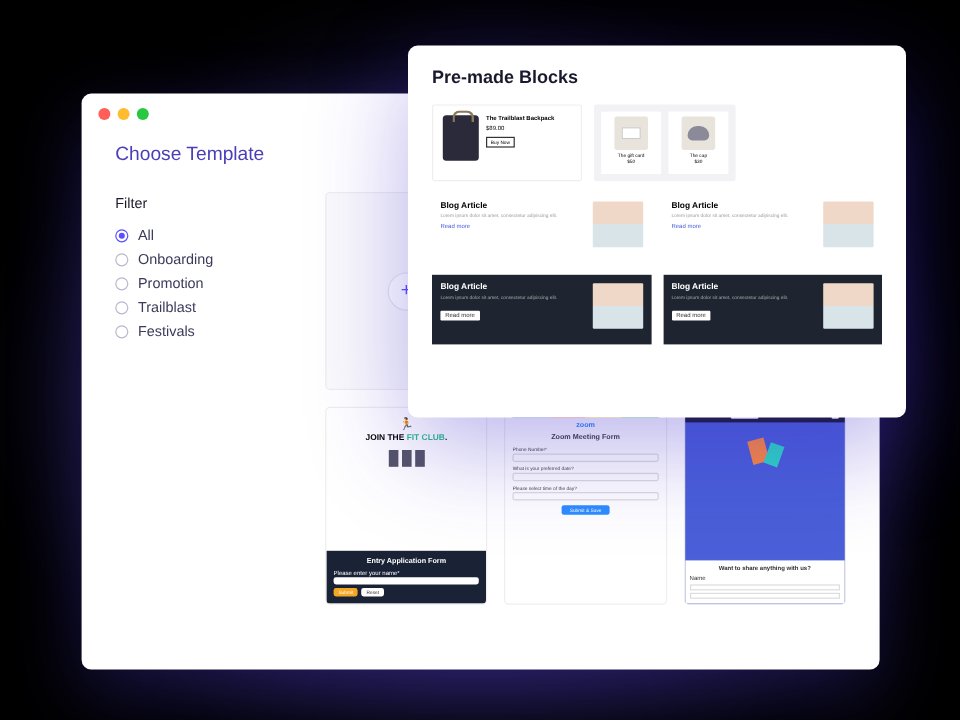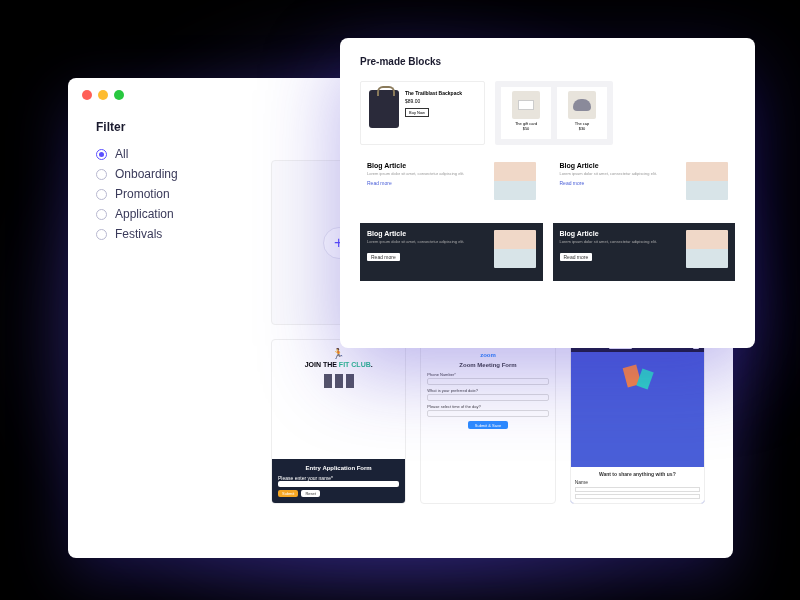--- a/index.html
+++ b/index.html
@@ -5,21 +5,21 @@
 *{margin:0;padding:0;box-sizing:border-box;font-family:-apple-system,BlinkMacSystemFont,'Segoe UI',sans-serif}
 body{width:800px;height:600px;background:#000;position:relative;overflow:hidden}
 .glow{position:absolute;inset:0;background:radial-gradient(ellipse at 50% 55%,rgba(110,90,255,.6) 0%,rgba(110,90,255,.3) 40%,transparent 70%);filter:blur(30px)}
 .main-window{position:absolute;left:68px;top:78px;width:665px;height:480px;background:#fff;border-radius:8px;box-shadow:0 20px 60px rgba(90,70,255,.25)}
 .traffic{display:flex;gap:6px;padding:12px 14px}
 .tl{width:10px;height:10px;border-radius:50%}
 .tl.r{background:#ff5f57}.tl.y{background:#febc2e}.tl.g{background:#28c840}
 .content{padding:8px 28px 0 28px;display:flex;gap:30px}
 .sidebar{width:145px;flex-shrink:0}
 .title{color:#4a3fb8;font-size:16px;font-weight:500;margin-bottom:24px}
-.filter-hdr{font-size:12px;font-weight:700;color:#1a1a2e;margin-bottom:10px}
+.filter-hdr{font-size:12px;font-weight:400;color:#1a1a2e;margin-bottom:10px}
 .filters{list-style:none}
 .filters li{display:flex;align-items:center;gap:8px;font-size:12px;color:#3a3a5a;padding:3px 0;cursor:pointer}
 .radio{width:11px;height:11px;border-radius:50%;border:1.5px solid #b8b8d0;flex-shrink:0;position:relative}
 .radio.on{border-color:#5b4fff}
 .radio.on::after{content:'';position:absolute;inset:2px;border-radius:50%;background:#5b4fff}
 .templates{flex:1;display:grid;grid-template-columns:repeat(3,1fr);gap:14px;padding-top:40px}
 .tpl{background:#fafafc;border:1px solid #eee;border-radius:4px;height:165px;overflow:hidden;font-size:6px;position:relative}
 .add-tpl{display:flex;align-items:center;justify-content:center}
 .add-btn{width:32px;height:32px;border-radius:50%;background:#fff;border:1px solid #e5e5f0;color:#5b4fff;font-size:16px;display:flex;align-items:center;justify-content:center;cursor:pointer}
 .fit{background:#fff;display:flex;flex-direction:column}
@@ -48,21 +48,21 @@
 .wel-first{background:#fff;color:#333;padding:0 3px;border-radius:1px}
 .wel-star{width:6px;height:6px;background:#fff;border-radius:1px}
 .wel-body{flex:1;padding:6px;text-align:center}
 .wel-art{width:40px;height:36px;margin:4px auto;position:relative}
 .wa1{position:absolute;left:8px;top:4px;width:14px;height:20px;background:#ff8a3d;transform:rotate(-15deg)}
 .wa2{position:absolute;right:6px;top:8px;width:12px;height:18px;background:#2dd8c4;transform:rotate(20deg)}
 .wel-foot{background:#fff;color:#333;padding:4px;font-size:5px}
 .wel-q{font-weight:700;text-align:center;margin-bottom:2px}
 .wf{border:1px solid #ddd;height:5px;margin-top:2px}
 .blocks-panel{position:absolute;left:340px;top:38px;width:415px;height:310px;background:#fff;border-radius:8px;box-shadow:0 25px 80px rgba(60,40,200,.35);padding:18px 20px}
-.blocks-title{font-size:10px;font-weight:700;color:#1a1a2e;margin-bottom:14px}
+.blocks-title{font-size:15px;font-weight:700;color:#1a1a2e;margin-bottom:14px}
 .blocks-grid{display:flex;flex-direction:column;gap:10px}
 .brow{display:flex;gap:10px}
 .blk{background:#f2f2f5;border-radius:2px;padding:6px;font-size:5px;position:relative}
 .blk1{width:125px;height:64px;background:#fff;border:1px solid #eee;display:flex;gap:6px;padding:8px}
 .bag{width:30px;height:38px;background:#2a2a3a;border-radius:3px;position:relative}
 .bag::before{content:'';position:absolute;top:-4px;left:8px;width:14px;height:8px;border:2px solid #8a7a5a;border-bottom:none;border-radius:6px 6px 0 0}
 .blk1-txt{flex:1;font-size:5px}
 .blk1-title{font-weight:700;margin-bottom:2px}
 .blk1-price{margin:2px 0}
 .blk1-btn{border:1px solid #333;padding:1px 3px;display:inline-block;margin-top:2px;font-size:4px}
@@ -90,37 +90,38 @@
 <div class="glow"></div>
 
 <div class="main-window">
   <div class="traffic">
     <div class="tl r"></div>
     <div class="tl y"></div>
     <div class="tl g"></div>
   </div>
   <div class="content">
     <div class="sidebar">
+      <div class="title">Choose Template</div>
       <div class="filter-hdr">Filter</div>
       <ul class="filters">
         <li>
             <span class="radio on"></span>
             <span>All</span>
           </li>
         <li>
             <span class="radio"></span>
             <span>Onboarding</span>
           </li>
         <li>
             <span class="radio"></span>
             <span>Promotion</span>
           </li>
         <li>
             <span class="radio"></span>
-            <span>Application</span>
+            <span>Trailblast</span>
           </li>
         <li>
             <span class="radio"></span>
             <span>Festivals</span>
           </li>
       </ul>
     </div>
     <div class="templates">
       <div class="tpl add-tpl">
         <div class="add-btn">+</div>

